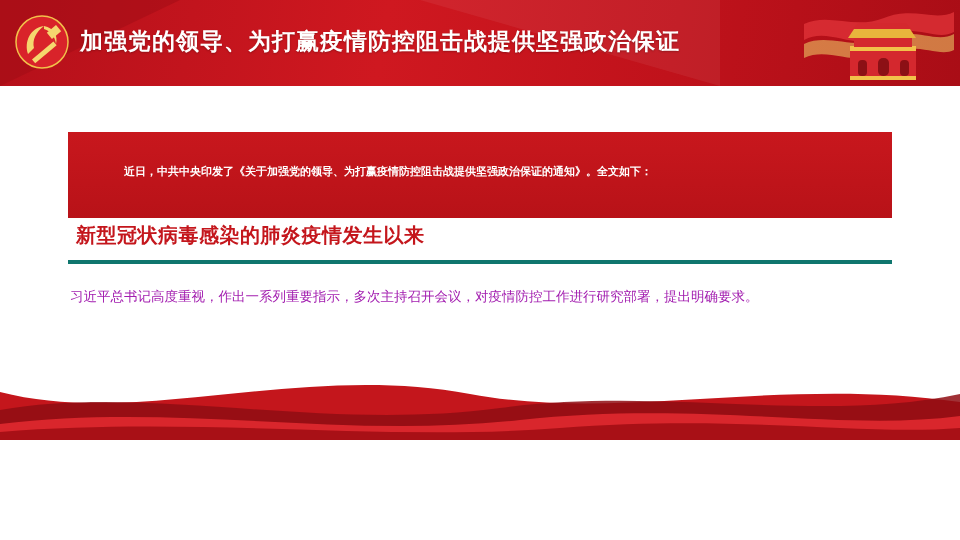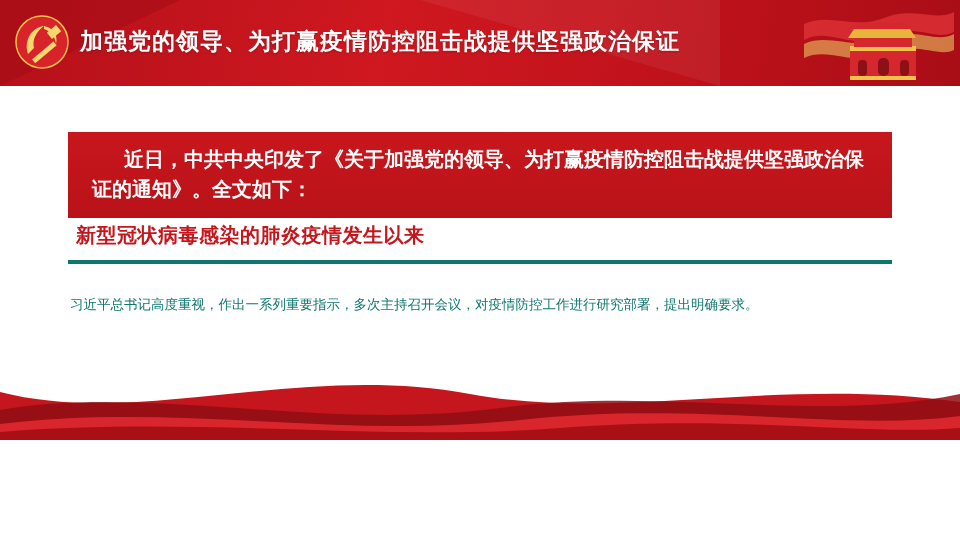--- a/index.html
+++ b/index.html
@@ -96,24 +96,24 @@
     left: 68px;
     top: 132px;
     width: 824px;
     height: 86px;
     background: #c4161c;
     background: linear-gradient(180deg, #c8171d 0%, #b81218 100%);
   }
   .quote-text {
     position: absolute;
     left: 24px;
-    top: 12px;
+    top: 24px;
     width: 780px;
     color: #ffffff;
-    font-size: 20px;
+    font-size: 11px;
     line-height: 30px;
     font-weight: bold;
     text-indent: 32px;
   }
 
   
   .subhead-wrap {
     position: absolute;
     left: 68px;
     top: 216px;
@@ -128,23 +128,23 @@
     color: #c4161c;
     font-size: 20px;
     font-weight: bold;
     letter-spacing: 0.5px;
   }
 
   
   .body-text {
     position: absolute;
     left: 70px;
-    top: 292px;
+    top: 284px;
     width: 820px;
-    color: #0f766e;
+    color: #a21caf;
     font-size: 13.5px;
     line-height: 25px;
     text-align: justify;
   }
   .body-text p { margin: 0; }
   .body-text p.indent { text-indent: 0; }
 
   
   .bottom-deco {
     position: absolute;

